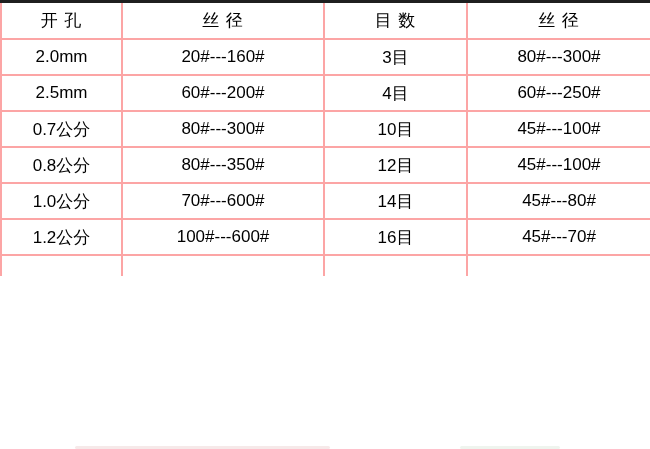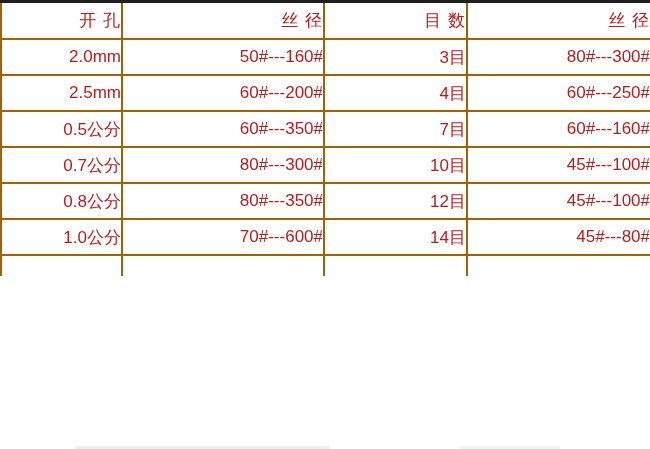--- a/index.html
+++ b/index.html
@@ -20,26 +20,26 @@
     table-layout: fixed;
     width: 646px;
     margin: 0;
   }
   table.spec {
     border-top: 3px solid #1f1f1f;
     border-left: 2px solid #1f1f1f;
     border-right: 2px solid #4b4b4b;
   }
   .cell {
-    border: 2px solid #a16207;
-    text-align: right;
+    border: 2px solid #fca5a5;
+    text-align: center;
     vertical-align: middle;
     padding: 0;
     font-size: 17px;
-    color: #b91c1c;
+    color: #000000;
     white-space: nowrap;
     overflow: hidden;
     background: #ffffff;
     font-weight: 400;
   }
   thead .cell {
     height: 35px;
     font-size: 17px;
     letter-spacing: 1px;
   }
@@ -77,54 +77,54 @@
       <tr>
           <th class="cell">开 孔</th>
           <th class="cell">丝 径</th>
           <th class="cell">目 数</th>
           <th class="cell">丝 径</th>
         </tr>
     </thead>
     <tbody>
         <tr>
           <td class="cell">2.0mm</td>
-          <td class="cell">50#---160#</td>
+          <td class="cell">20#---160#</td>
           <td class="cell">3目</td>
           <td class="cell">80#---300#</td>
         </tr>
         <tr>
           <td class="cell">2.5mm</td>
           <td class="cell">60#---200#</td>
           <td class="cell">4目</td>
           <td class="cell">60#---250#</td>
-        </tr>
-        <tr>
-          <td class="cell">0.5公分</td>
-          <td class="cell">60#---350#</td>
-          <td class="cell">7目</td>
-          <td class="cell">60#---160#</td>
         </tr>
         <tr>
           <td class="cell">0.7公分</td>
           <td class="cell">80#---300#</td>
           <td class="cell">10目</td>
           <td class="cell">45#---100#</td>
         </tr>
         <tr>
           <td class="cell">0.8公分</td>
           <td class="cell">80#---350#</td>
           <td class="cell">12目</td>
           <td class="cell">45#---100#</td>
         </tr>
         <tr>
           <td class="cell">1.0公分</td>
           <td class="cell">70#---600#</td>
           <td class="cell">14目</td>
           <td class="cell">45#---80#</td>
         </tr>
+        <tr>
+          <td class="cell">1.2公分</td>
+          <td class="cell">100#---600#</td>
+          <td class="cell">16目</td>
+          <td class="cell">45#---70#</td>
+        </tr>
         <tr class="partial">
           <td class="cell"></td>
           <td class="cell"></td>
           <td class="cell"></td>
           <td class="cell"></td>
         </tr>
       </tbody>
   </table>
   <div class="artifact left" style="background: rgb(216, 154, 154);"></div>
   <div class="artifact right" style="background: rgb(184, 205, 178);"></div>

